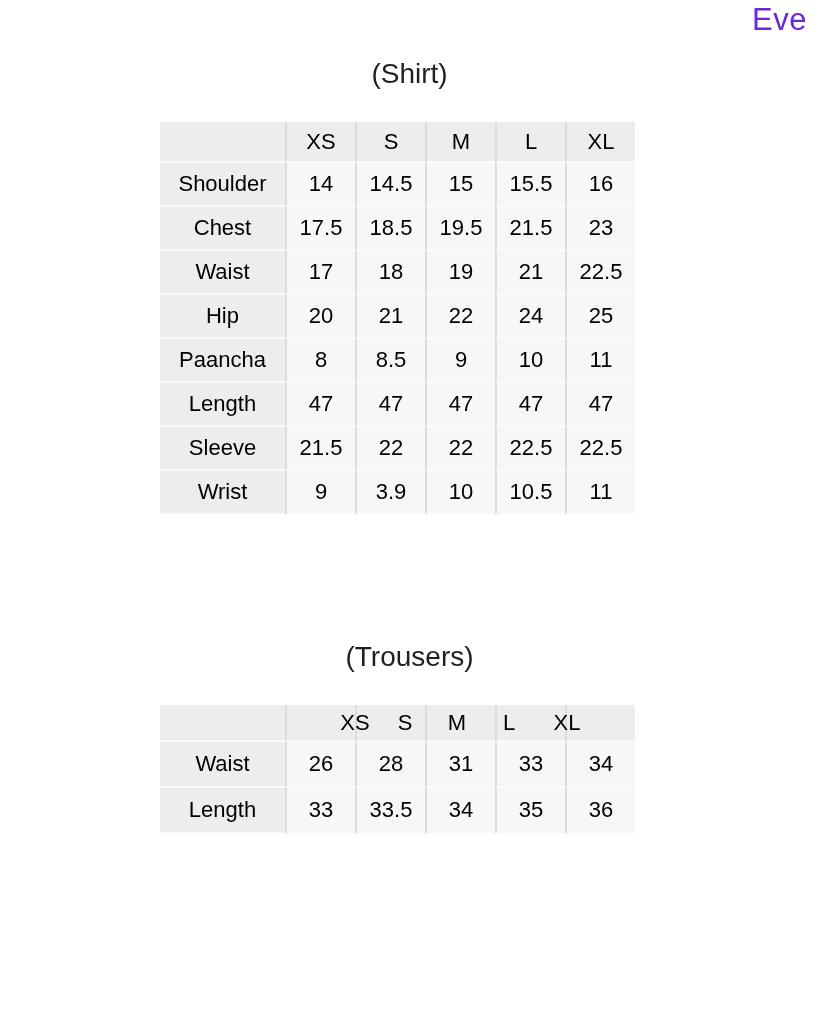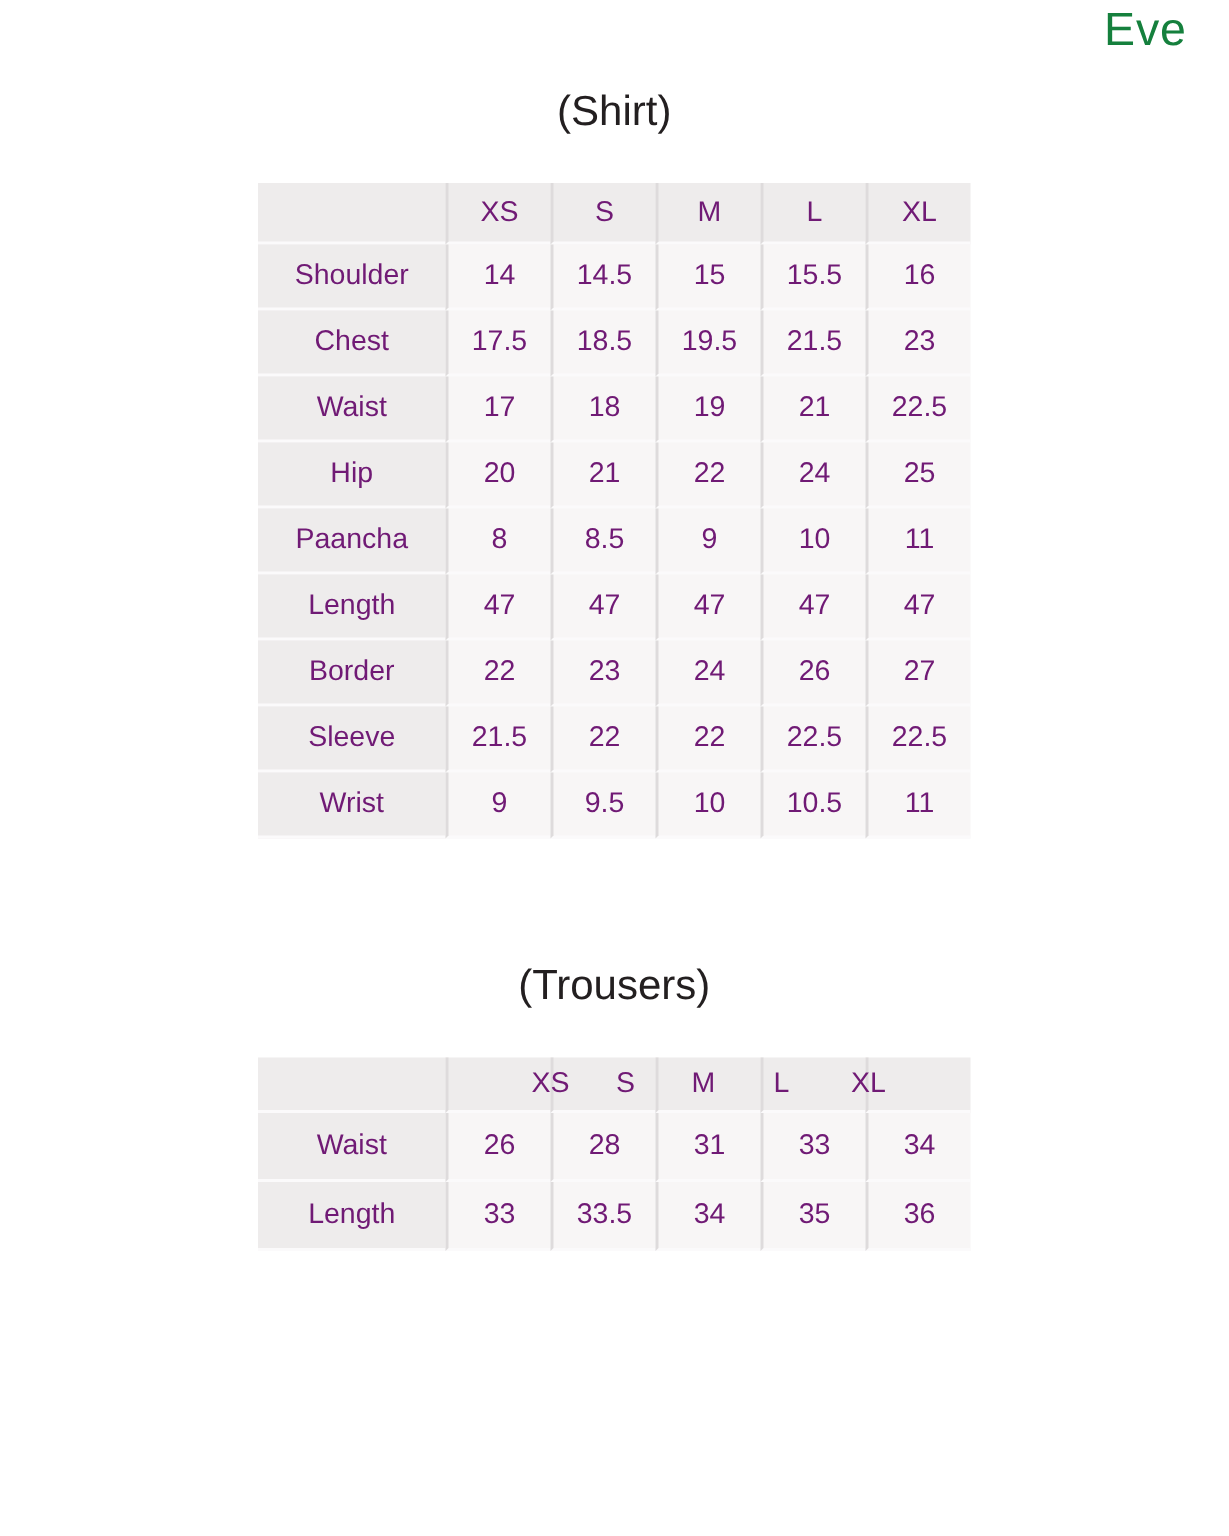--- a/index.html
+++ b/index.html
@@ -11,45 +11,45 @@
     width: 819px;
     height: 1024px;
     position: relative;
     font-family: "Liberation Sans", sans-serif;
     color: #262122;
     overflow: hidden;
   }
   .brand {
     position: absolute;
     top: 2px;
-    right: 28px;
+    right: 12px;
     font-size: 31px;
     letter-spacing: 0.5px;
-    color: #15803d;
+    color: #6d28d9;
   }
   .section-title {
     position: absolute;
     left: 172px;
     width: 475px;
     text-align: center;
     font-size: 28px;
     color: #231f20;
   }
   .title-shirt { top: 58px; }
   .title-trousers { top: 641px; }
 
   table.size-table {
     position: absolute;
-    left: 172px;
+    left: 160px;
     width: 475px;
     border-collapse: separate;
     border-spacing: 0;
     table-layout: fixed;
-    font-size: 19px;
-    color: #701a75;
+    font-size: 22px;
+    color: #000000;
   }
   .shirt-table { top: 122px; }
   .trousers-table { top: 705px; }
 
   table.size-table col.label-col { width: 125px; }
   table.size-table col.size-col { width: 70px; }
 
   table.size-table th, table.size-table td {
     padding: 0;
     text-align: center;
@@ -151,39 +151,31 @@
     </tr>
     <tr>
       <th>Length</th>
       <td>47</td>
       <td>47</td>
       <td>47</td>
       <td>47</td>
       <td>47</td>
     </tr>
     <tr>
-      <th>Border</th>
-      <td>22</td>
-      <td>23</td>
-      <td>24</td>
-      <td>26</td>
-      <td>27</td>
-    </tr>
-    <tr>
       <th>Sleeve</th>
       <td>21.5</td>
       <td>22</td>
       <td>22</td>
       <td>22.5</td>
       <td>22.5</td>
     </tr>
     <tr>
       <th>Wrist</th>
       <td>9</td>
-      <td>9.5</td>
+      <td>3.9</td>
       <td>10</td>
       <td>10.5</td>
       <td>11</td>
     </tr>
   </tbody>
 </table>
 
 <div class="section-title title-trousers">(Trousers)</div>
 
 <table class="size-table trousers-table">

